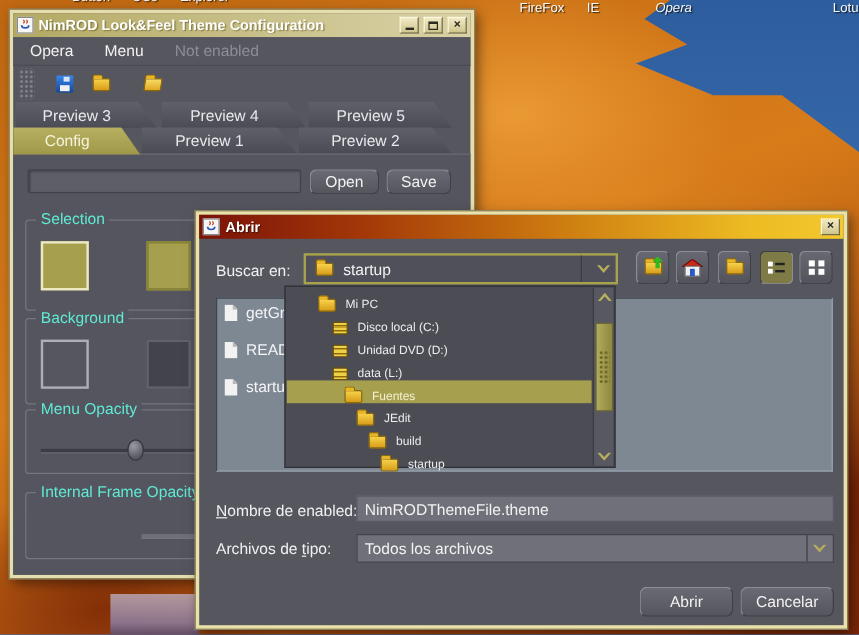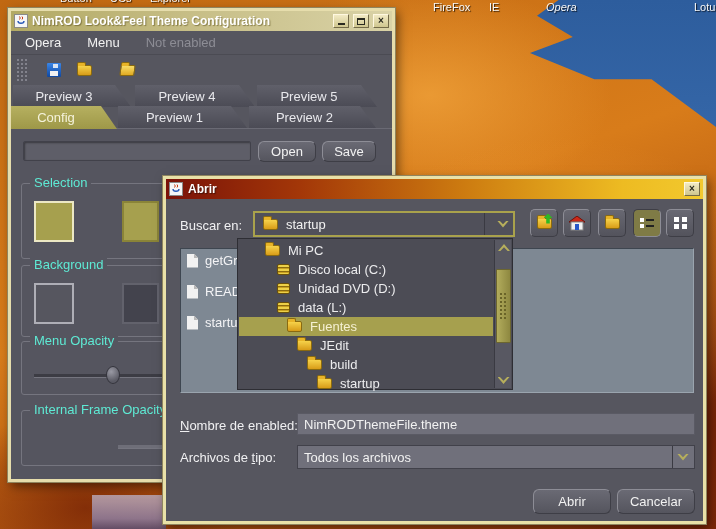--- a/index.html
+++ b/index.html
@@ -122,21 +122,21 @@
     border-color:#8d8d96 #3e3e46 #3e3e46 #8d8d96;
     display:flex; align-items:center; justify-content:center; }
   .toolbtn.sel { background:#7f7b46; border-color:#3e3e46 #8d8d96 #8d8d96 #3e3e46; }
   .file-panel { position:absolute; left:14px; top:69px; width:514px; height:145px;
     background:#7e8893; border:1px solid; border-color:#3e4650 #9aa4ae #9aa4ae #3e4650; }
   .file-item { position:absolute; display:flex; align-items:center; gap:7px;
     font-size:13px; color:#f4f4f6; }
   .dropdown { position:absolute; left:71px; top:59px; width:276px; height:152px;
     background:#4c4c55; border:1px solid #2e2e34; z-index:5; }
   .dd-item { position:absolute; left:1px; right:19px; height:19px; display:flex;
-    align-items:center; gap:8px; font-size:13px; color:#ececee; }
+    align-items:flex-end; gap:8px; font-size:10px; color:#ececee; }
   .dd-item.sel { background:#a6a04e; color:#f5f0d2; }
   .dd-scroll { position:absolute; right:1px; top:1px; width:17px; bottom:1px;
     background:#585862; border-left:1px solid #3a3a42; }
   .dd-scroll .sbtn { position:absolute; left:0; width:17px; height:15px;
     display:flex; align-items:center; justify-content:center; }
   .sb-thumb { position:absolute; left:1px; top:29px; width:15px; height:74px;
     background:linear-gradient(90deg,#b2ac5c,#8e8840); border:1px solid #6c6630; border-radius:1px; }
   .sb-thumb::after { content:''; position:absolute; inset:22px 2px;
     background-image:radial-gradient(#6a6428 1px, transparent 1.3px); background-size:4px 4px; }
   .field-flat { position:absolute; background:#70707b; color:#f2f2f2; font-size:13px;

